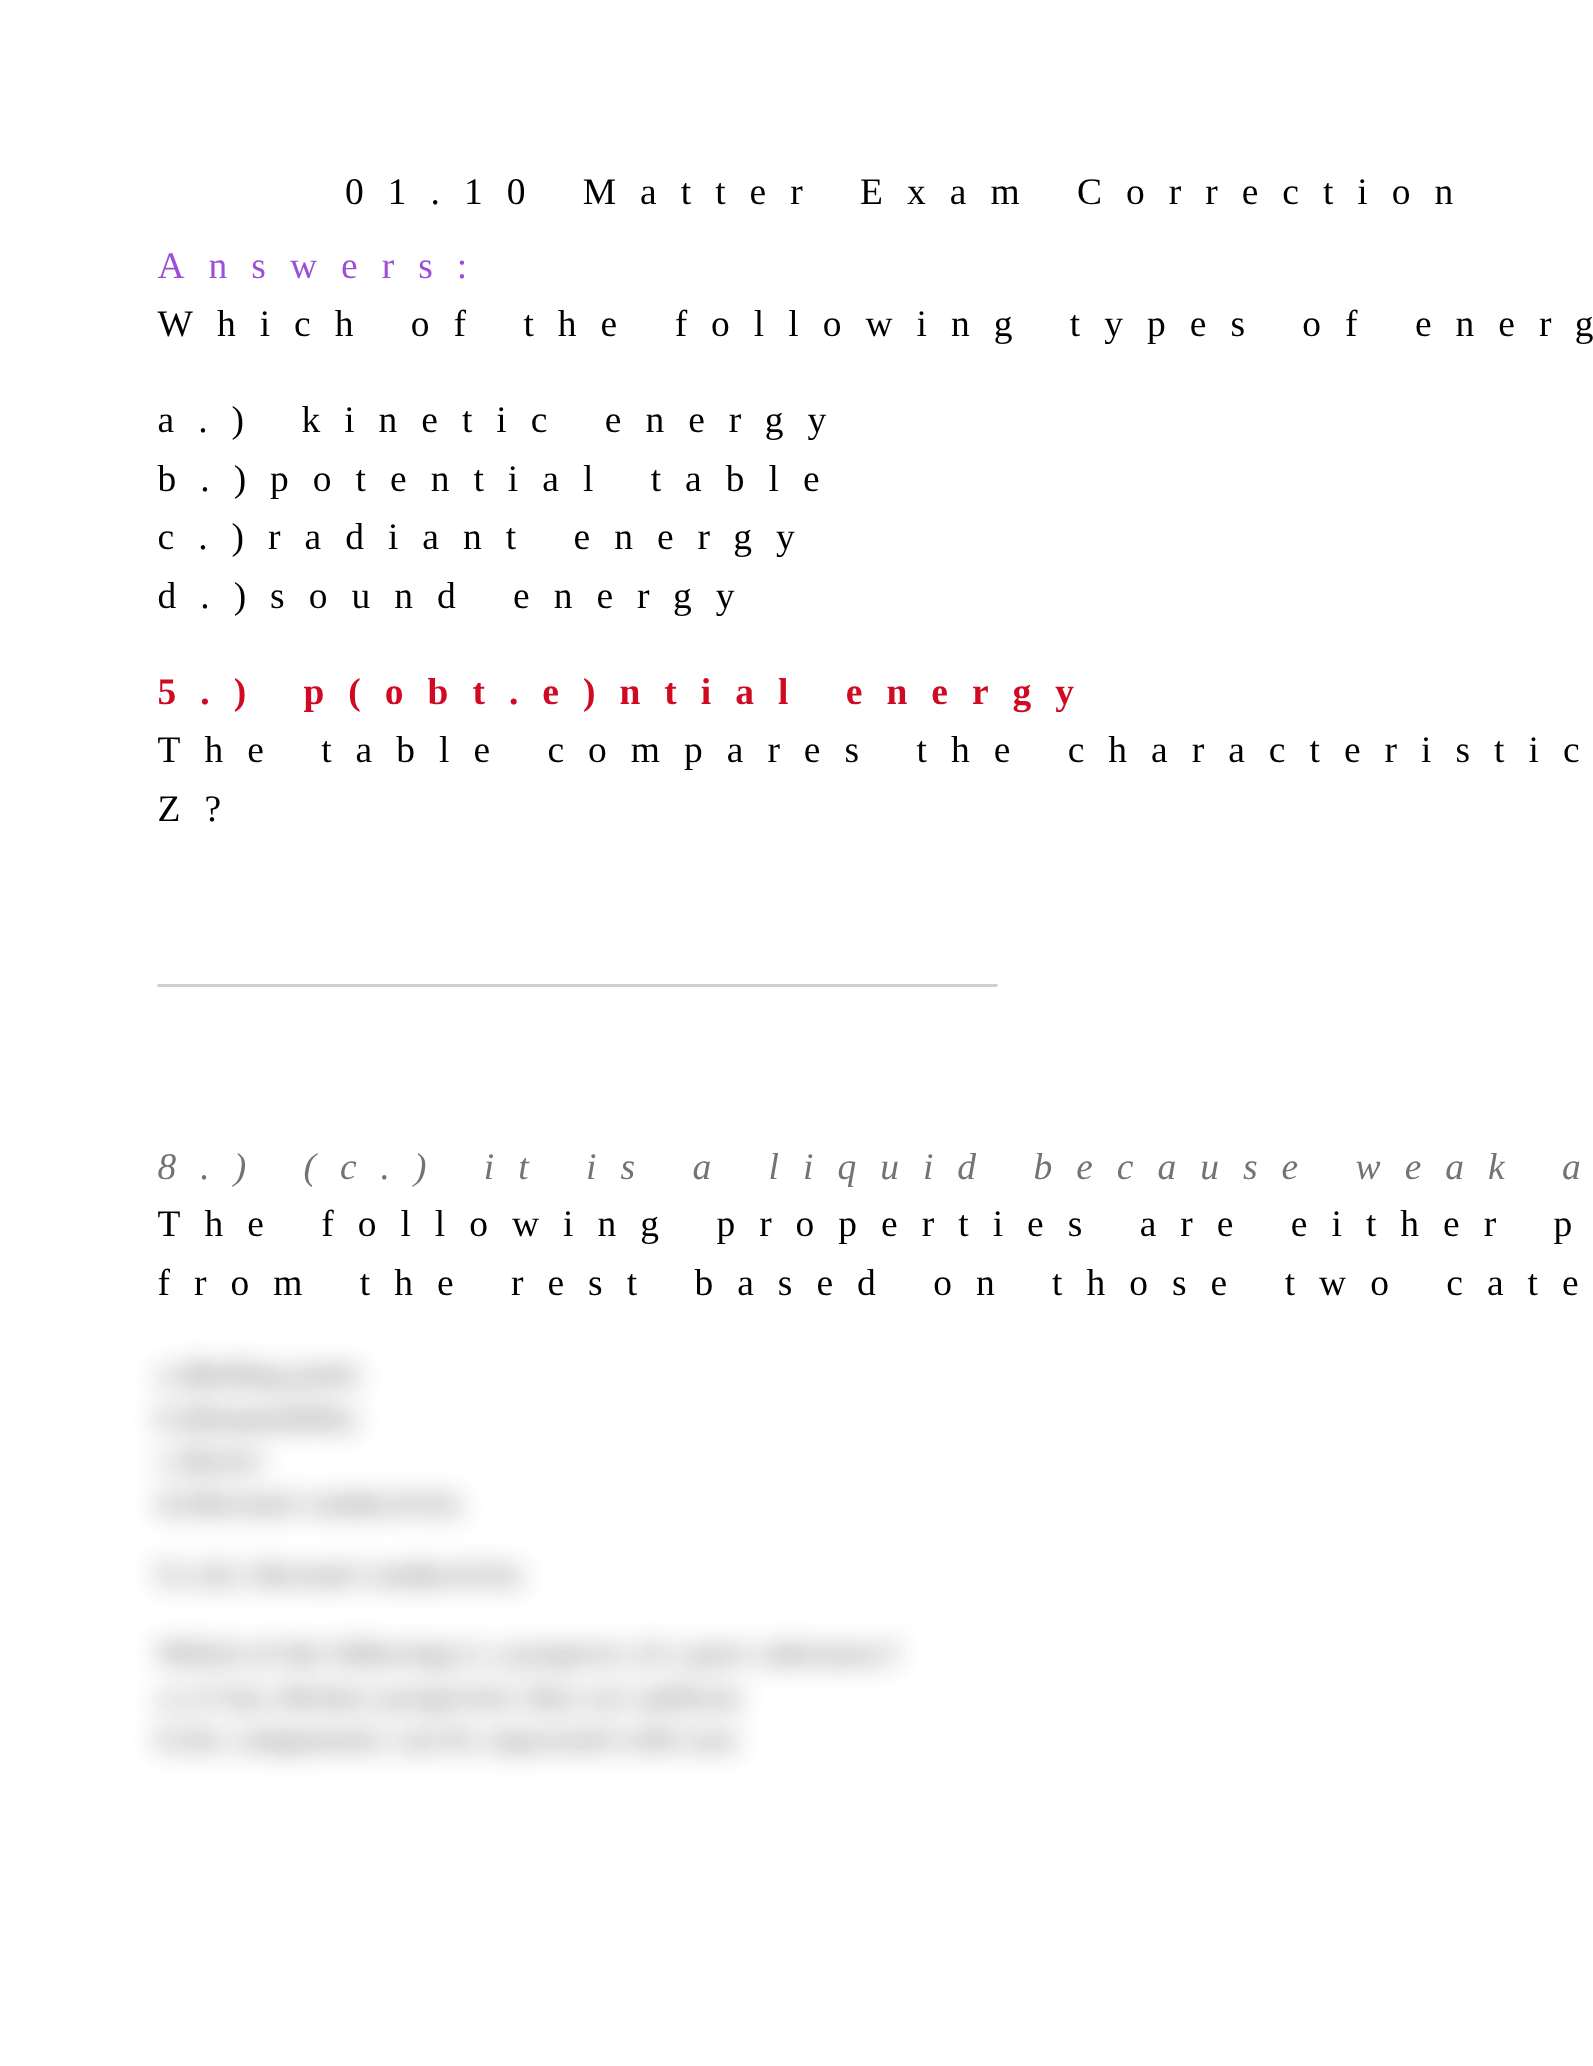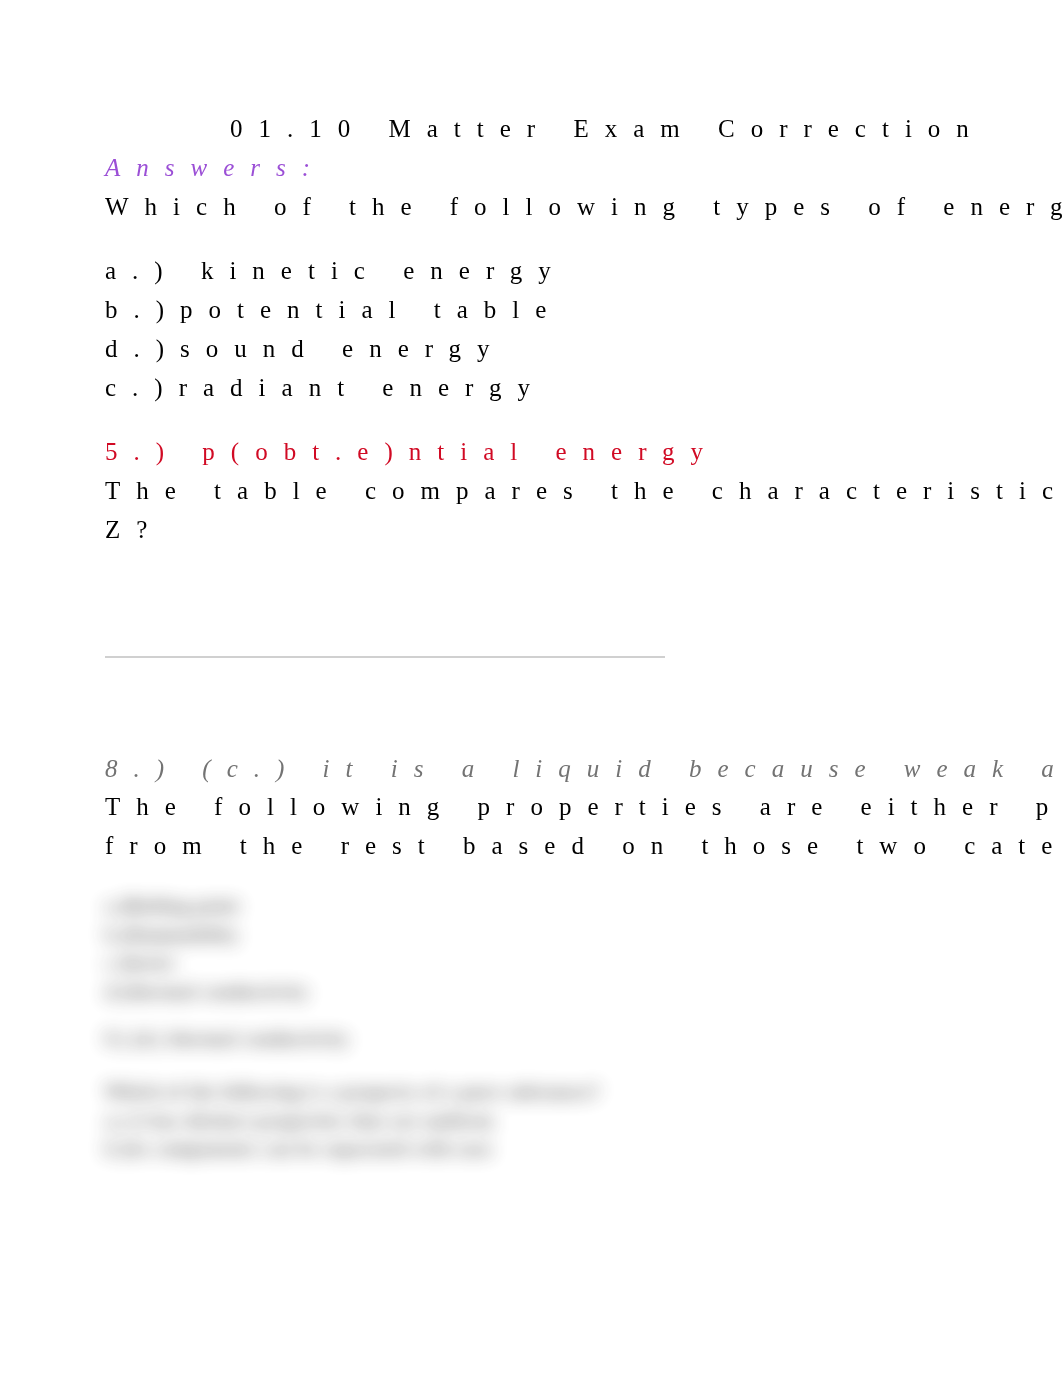--- a/index.html
+++ b/index.html
@@ -18,23 +18,24 @@
     box-sizing: border-box;
     padding: 110px 0 0 105px;
     font-size: 25px;
     line-height: 1.55;
     letter-spacing: 16px;
     color: #000000;
   }
   .title-line {
     padding-left: 125px;
     white-space: nowrap;
+    margin-bottom: 10px;
   }
-  .purple { color: #9b4fd6; font-style: italic; }
-  .red    { color: #d10a24; }
+  .purple { color: #9b4fd6; }
+  .red    { color: #d10a24; font-weight: bold; }
   .blue   { color: #737373; font-style: italic; }
   .green  { color: #2fa839; }
   .line { white-space: nowrap; }
   .gap-sm  { height: 26px; }
   .gap-lg  { height: 200px; }
 
   
   .blurzone {
     filter: blur(9px);
     opacity: 0.85;
@@ -67,22 +68,22 @@
   </div>
 
   <div class="line purple">Answers:</div>
 
   <div class="line">Which of the following types of energy</div>
 
   <div class="gap-sm"></div>
 
   <div class="line">a.) kinetic energy</div>
   <div class="line">b.)potential table</div>
+  <div class="line">c.)radiant energy</div>
   <div class="line">d.)sound energy</div>
-  <div class="line">c.)radiant energy</div>
 
   <div class="gap-sm"></div>
 
   <div class="line red">5.) p(obt.e)ntial energy</div>
 
   <div class="line">The table compares the characteristics</div>
   <div class="line">Z?</div>
 
   <div class="rule"></div>
 

